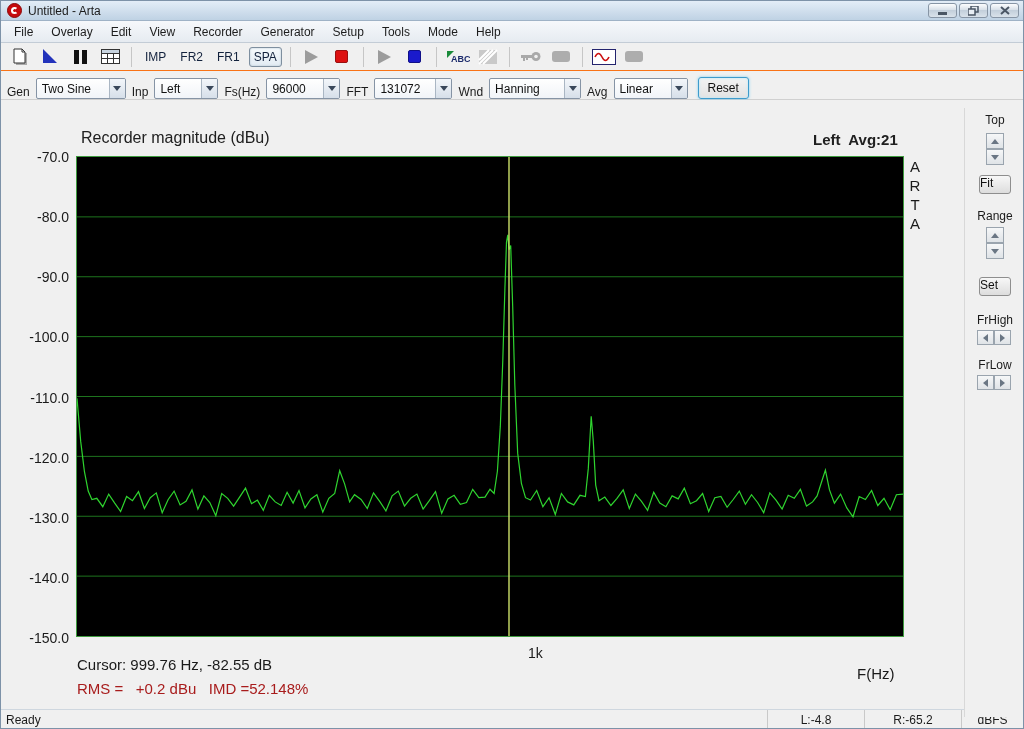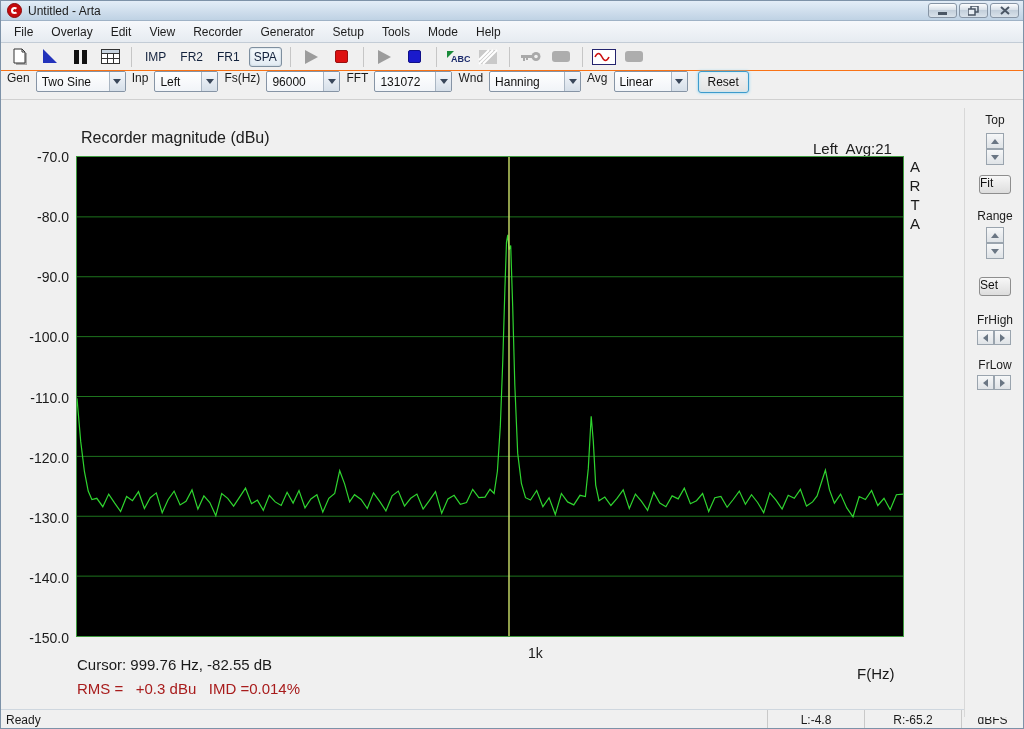--- a/index.html
+++ b/index.html
@@ -26,32 +26,32 @@
   .tsep { width:1px; height:20px; background:#c6c6c6; margin:0 4px; }
   .mode-btn { font-size:12px; color:#13223d; padding:2px 4px; border:1px solid transparent; border-radius:3px; }
   .mode-btn.active { border:1px solid #7e8f9f; background:linear-gradient(#f6fafd,#e2ebf3); box-shadow:inset 0 0 2px #aebecb; }
   .tri-play { width:0; height:0; border-left:13px solid #9c9c9c; border-top:7px solid transparent; border-bottom:7px solid transparent; }
   .sq { width:13px; height:13px; border-radius:2px; }
   .pause-bars { display:flex; gap:3px; }
   .pause-bars div { width:5px; height:14px; background:#111; }
   .gray-blob { width:18px; height:11px; background:#adadad; border-radius:3px; }
 
   
-  .controlbar { height:29px; background:#f0f0f0; border-bottom:1px solid #d0d0d0; display:flex; align-items:flex-start; padding-left:6px; gap:6px; }
+  .controlbar { height:29px; background:#f0f0f0; border-bottom:1px solid #d0d0d0; display:flex; align-items:flex-end; padding-left:6px; gap:6px; }
   .ctl-label { font-size:12px; color:#1b1b1b; }
   .combo { display:flex; align-items:stretch; border:1px solid #8694a5; background:linear-gradient(#ffffff,#f1f4f8); height:21px; border-radius:2px; overflow:hidden; }
   .combo .txt { font-size:12px; color:#111; padding:3px 5px 0 5px; flex:1; white-space:nowrap; }
   .combo .arrow-btn { width:16px; border-left:1px solid #aab6c3; background:linear-gradient(#f3f6fa,#d6dfe9); display:flex; align-items:center; justify-content:center; }
   .darr { width:0; height:0; border-left:4px solid transparent; border-right:4px solid transparent; border-top:5px solid #39475a; }
   .reset-btn { height:22px; font-size:12px; color:#111; padding:0 9px; border:1px solid #3d9bcc; border-radius:3px; background:linear-gradient(#f3f3f3,#e3e3e3); box-shadow:0 0 3px #7ed0f2, inset 0 0 3px #bce7f7; margin-left:4px; }
 
   
   .client { position:relative; height:609px; background:#f0f0f0; }
   .chart-title { position:absolute; left:80px; top:29px; font-size:16px; color:#202020; }
-  .chart-channel { position:absolute; left:812px; top:40px; font-size:15px; color:#202020; white-space:pre; }
+  .chart-channel { position:absolute; left:812px; top:31px; font-size:15px; color:#202020; white-space:pre;font-weight:bold; }
   .plot { position:absolute; left:75px; top:56px; width:828px; height:481px; background:#000; border:1px solid #3f9b3f; }
   .plot svg { position:absolute; left:0; top:0; }
   .ytick { position:absolute; left:0; width:68px; text-align:right; font-size:14px; color:#1a1a1a; }
   .arta-vert { position:absolute; left:907px; top:57px; font-size:15px; color:#1a1a1a; line-height:19px; text-align:center; width:14px; }
   .xtick { position:absolute; left:499px; top:545px; font-size:14px; color:#1a1a1a;margin-left:28px; }
   .cursor-readout { position:absolute; left:76px; top:556px; font-size:15px; color:#1a1a1a; white-space:pre; }
   .xaxis-label { position:absolute; left:856px; top:565px; font-size:15px; color:#1a1a1a; }
   .rms-readout { position:absolute; left:76px; top:580px; font-size:15px; white-space:pre; }
 
   
@@ -272,21 +272,21 @@
     <div class="ytick" style="top:350px">-120.0</div>
     <div class="ytick" style="top:410px">-130.0</div>
     <div class="ytick" style="top:470px">-140.0</div>
     <div class="ytick" style="top:530px">-150.0</div>
 
     <div class="arta-vert" id="arta-vert">A<br>R<br>T<br>A</div>
 
     <div class="xtick">1k</div>
     <div class="cursor-readout">Cursor: 999.76 Hz, -82.55 dB</div>
     <div class="xaxis-label">F(Hz)</div>
-    <div class="rms-readout" id="rms-readout" style="color: rgb(168, 28, 28);">RMS =   +0.3 dBu   IMD =0.014%</div>
+    <div class="rms-readout" id="rms-readout" style="color: rgb(168, 28, 28);">RMS =   +0.2 dBu   IMD =52.148%</div>
 
     <div class="sidepanel">
       <div class="sp-label" style="top:5px">Top</div>
       <div class="vspin" style="top:25px">
         <div class="sbtn">
             <span class="tri-up"></span>
           </div>
         <div class="sbtn">
             <span class="tri-dn"></span>
           </div>

